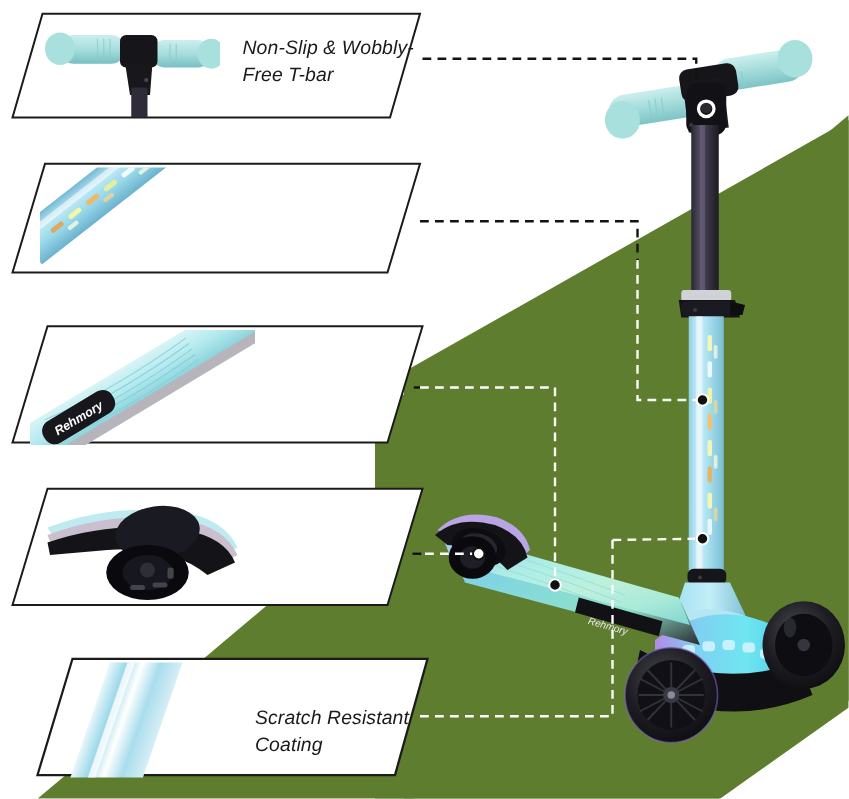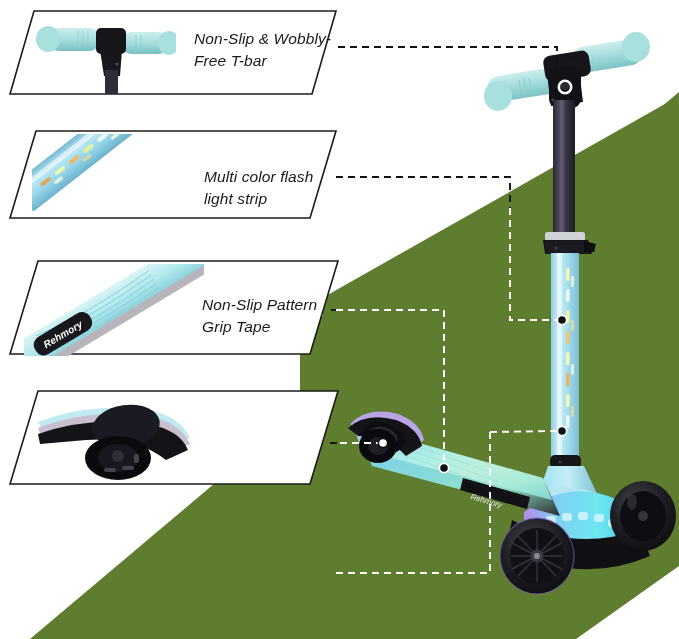--- a/index.html
+++ b/index.html
@@ -329,22 +329,20 @@
           <rect x="34" y="22" width="4" height="12" rx="1.8" fill="#e6f09a"></rect>
           <rect x="34" y="40" width="4" height="12" rx="1.8" fill="#eeb866"></rect>
           <rect x="34" y="58" width="4" height="12" rx="1.8" fill="#f0f6aa"></rect>
           <rect x="34" y="76" width="4" height="12" rx="1.8" fill="#e0a85e"></rect>
           <rect x="41" y="-6" width="3.4" height="10" rx="1.5" fill="#fdfde0" opacity=".75"></rect>
           <rect x="41" y="30" width="3.4" height="10" rx="1.5" fill="#f3d78c" opacity=".75"></rect>
           <rect x="41" y="66" width="3.4" height="10" rx="1.5" fill="#fdfde0" opacity=".75"></rect>
         </g>
       </g>
     </svg>
-    <div class="callout-text" style="left:196px; top:38px; width:150px;">Multi color flash
-light strip</div>
   </div>
 
   <div class="callout" style="left:8px; top:258px; width:332px; height:98px; border:none; background:transparent;">
     <svg viewBox="0 0 332 98" width="332" height="98">
       <polygon points="2,96 30,3 330,3 302,96" fill="#ffffff" stroke="#1b1b1b" stroke-width="1.6"></polygon>
     </svg>
     <svg class="thumb" style="left:16px; top:6px;" width="180" height="92" viewBox="0 0 180 92">
       <defs>
         <linearGradient id="g3" x1="0" y1="0" x2="0" y2="1">
           <stop offset="0%" stop-color="#d8f4f6"></stop>
@@ -359,22 +357,20 @@
           <path d="M 10 28 Q 70 36 140 30"></path>
           <path d="M 10 33 Q 70 41 140 35"></path>
           <path d="M 10 38 Q 70 46 140 40"></path>
           <path d="M 10 43 Q 70 50 140 45"></path>
           <path d="M 10 48 Q 70 55 140 50"></path>
         </g>
         <rect x="2" y="30" width="64" height="20" rx="9" fill="#17171c"></rect>
         <text x="12" y="44" font-family="Liberation Sans, sans-serif" font-size="10" font-style="italic" font-weight="bold" fill="#ffffff">Rehmory</text>
       </g>
     </svg>
-    <div class="callout-text" style="left:194px; top:36px; width:155px;">Non-Slip Pattern
-Grip Tape</div>
   </div>
 
   <div class="callout" style="left:8px; top:388px; width:332px; height:98px; border:none; background:transparent;">
     <svg viewBox="0 0 332 98" width="332" height="98">
       <polygon points="2,96 30,3 330,3 302,96" fill="#ffffff" stroke="#1b1b1b" stroke-width="1.6"></polygon>
     </svg>
     <svg class="thumb" style="left:22px; top:8px;" width="175" height="86" viewBox="0 0 175 86">
       <path d="M 8 26 Q 60 6 118 14 Q 150 20 160 42 L 140 52 Q 110 26 58 30 L 14 36 Z" fill="#bfeaf0"></path>
       <path d="M 8 32 Q 60 12 118 20 Q 150 26 160 48 L 140 58 Q 110 32 58 36 L 12 42 Z" fill="#c9bfcf"></path>
       <path d="M 8 38 Q 60 20 118 28 Q 150 34 158 54 L 136 64 Q 106 40 56 44 L 10 48 Z" fill="#141418"></path>
@@ -383,14 +379,36 @@
       <ellipse cx="88" cy="62" rx="20" ry="14" fill="#17171f"></ellipse>
       <circle cx="88" cy="60" r="6" fill="#2e2e38"></circle>
       <g fill="#54545e" opacity=".75">
         <rect x="74" y="72" width="12" height="4" rx="2"></rect>
         <rect x="92" y="70" width="12" height="4" rx="2"></rect>
         <rect x="104" y="58" width="5" height="9" rx="2"></rect>
       </g>
     </svg>
   </div>
 
+  <div class="callout" style="left:28px; top:524px; width:318px; height:100px; border:none; background:transparent;">
+    <svg viewBox="0 0 318 100" width="318" height="100">
+      <polygon points="2,96 30,3 314,3 288,96" fill="#ffffff" stroke="#1b1b1b" stroke-width="1.8"></polygon>
+    </svg>
+    <svg class="thumb" style="left:22px; top:6px;" width="140" height="92" viewBox="0 0 140 92">
+      <defs>
+        <linearGradient id="g5" x1="0" y1="0" x2="1" y2="0">
+          <stop offset="0%" stop-color="#e8f7fb"></stop>
+          <stop offset="22%" stop-color="#9fd9ea"></stop>
+          <stop offset="45%" stop-color="#ffffff"></stop>
+          <stop offset="70%" stop-color="#a9ddec"></stop>
+          <stop offset="100%" stop-color="#d6eef6"></stop>
+        </linearGradient>
+      </defs>
+      <g transform="skewX(-19)">
+        <rect x="38" y="-6" width="58" height="104" fill="url(#g5)"></rect>
+        <rect x="52" y="-6" width="6" height="104" fill="#ffffff" opacity=".75"></rect>
+      </g>
+    </svg>
+    <div class="callout-text" style="left:176px; top:40px; width:152px;">Scratch Resistant
+Coating</div>
+  </div>
 
 </div>
 
 </body></html>

